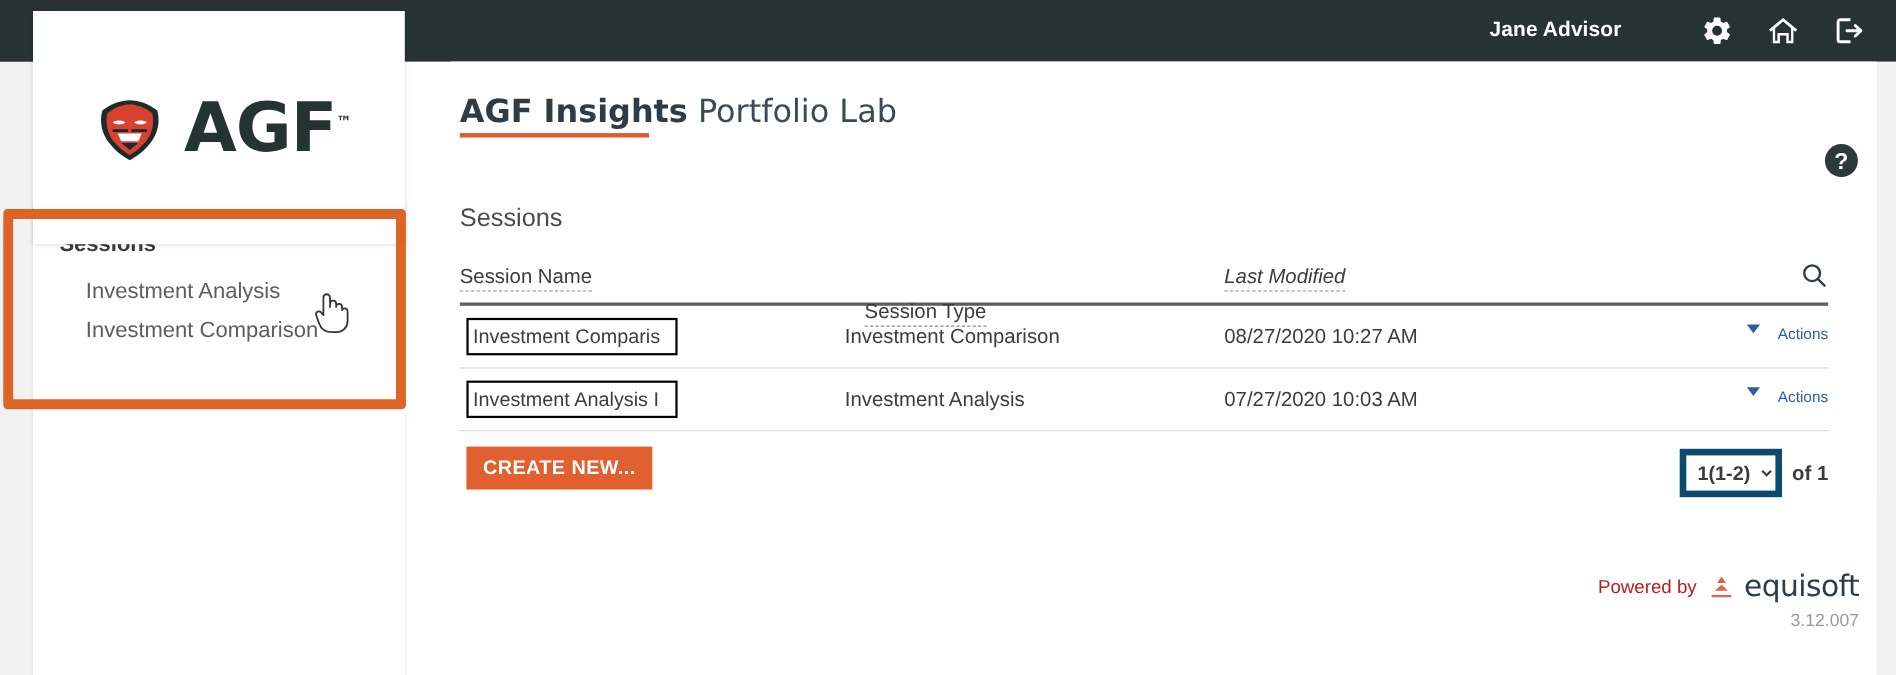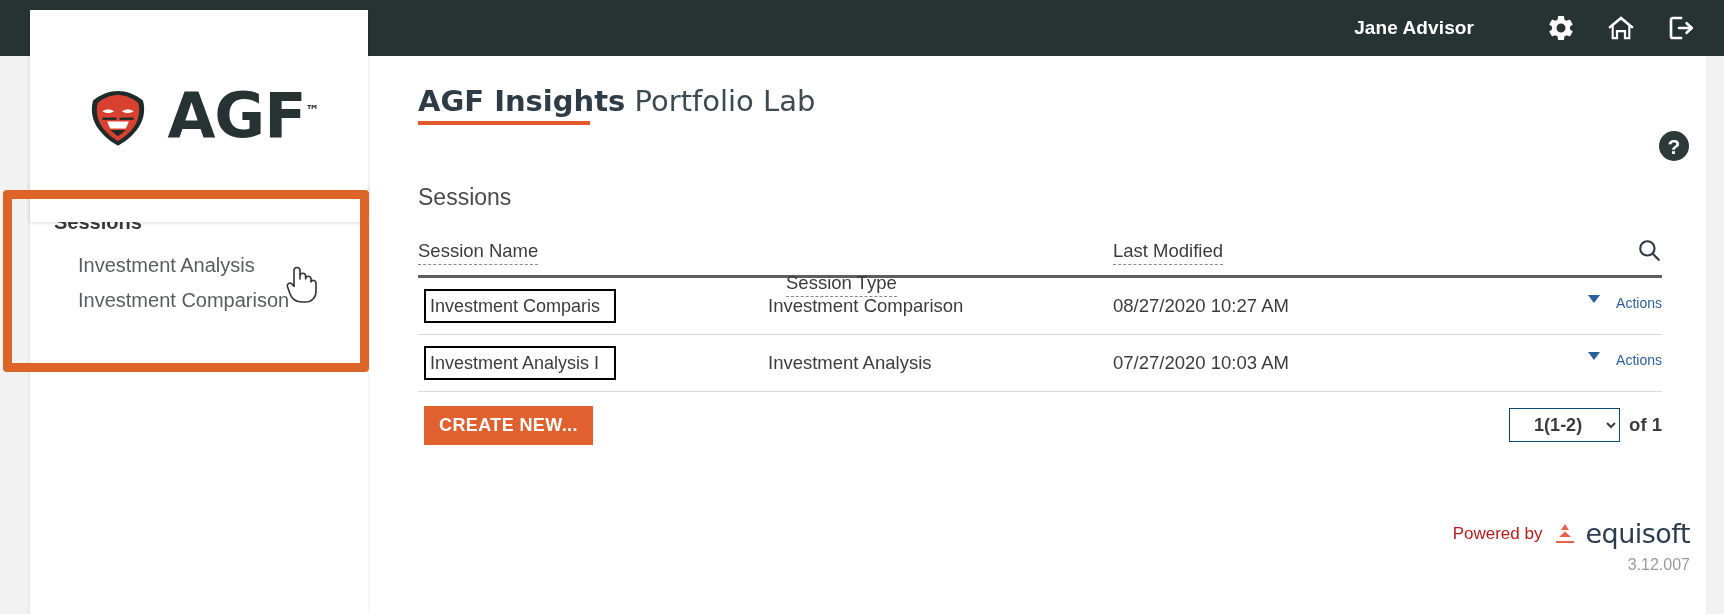--- a/index.html
+++ b/index.html
@@ -120,21 +120,21 @@
     position: relative; height: 38px;
     border-bottom: 3px solid #5e5e5e;
   }
   .th {
     position: absolute; top: 0; font-size: 18.5px; color: #3c3c3c;
     border-bottom: 1px dashed #8a8a8a; padding-bottom: 2px;
     cursor: pointer; white-space: nowrap;
   }
   .th.c1 { left: 0; }
   .th.c2 { left: 368px; margin-top: 32px; }
-  .th.c3 { left: 695px; }
+  .th.c3 { left: 695px; font-style: italic; }
   .search-icon {
     position: absolute; right: 0; top: -3px; width: 26px; height: 26px;
     cursor: pointer;
   }
 
   .trow {
     position: relative; height: 57px;
     border-bottom: 1px solid #d8d8d8;
   }
   .trow:last-of-type { border-bottom: 3px solid #1d1d1d; }
@@ -177,24 +177,24 @@
     border: none; padding: 9px 15px; cursor: pointer;
     font-family: "Liberation Sans", sans-serif;
   }
   .pager {
     position: absolute; right: 0; top: 16px;
     display: flex; align-items: center; gap: 9px;
     font-size: 18.5px; color: #3c3c3c; white-space: nowrap;
   }
   .pager-label { font-weight: bold; }
   .pager-select {
-    border: 1px solid #0c4a6e; background: #ffffff;
+    border: 6px solid #0c4a6e; background: #ffffff;
     font-family: "Liberation Sans", sans-serif;
     font-size: 18px; font-weight: bold; color: #3c3c3c;
-    padding: 5px 20px; cursor: pointer;
+    padding: 5px 6px; cursor: pointer;
   }
   .pager-of { font-weight: bold; }
 
   
   .powered {
     position: absolute; right: 16px; top: 462px;
     display: flex; align-items: center; gap: 10px;
   }
   .powered-label { font-size: 17px; color: #b91c1c; }
   .eq-logo { display: flex; align-items: center; gap: 7px; }

